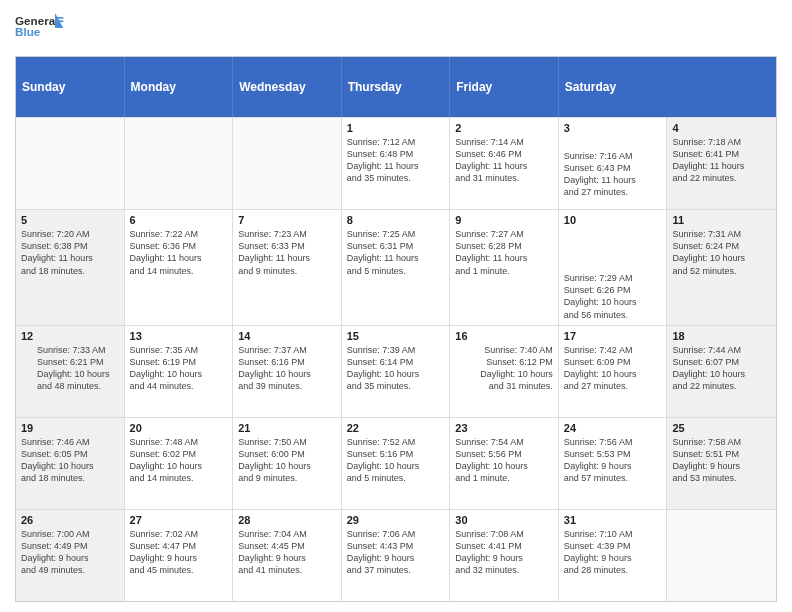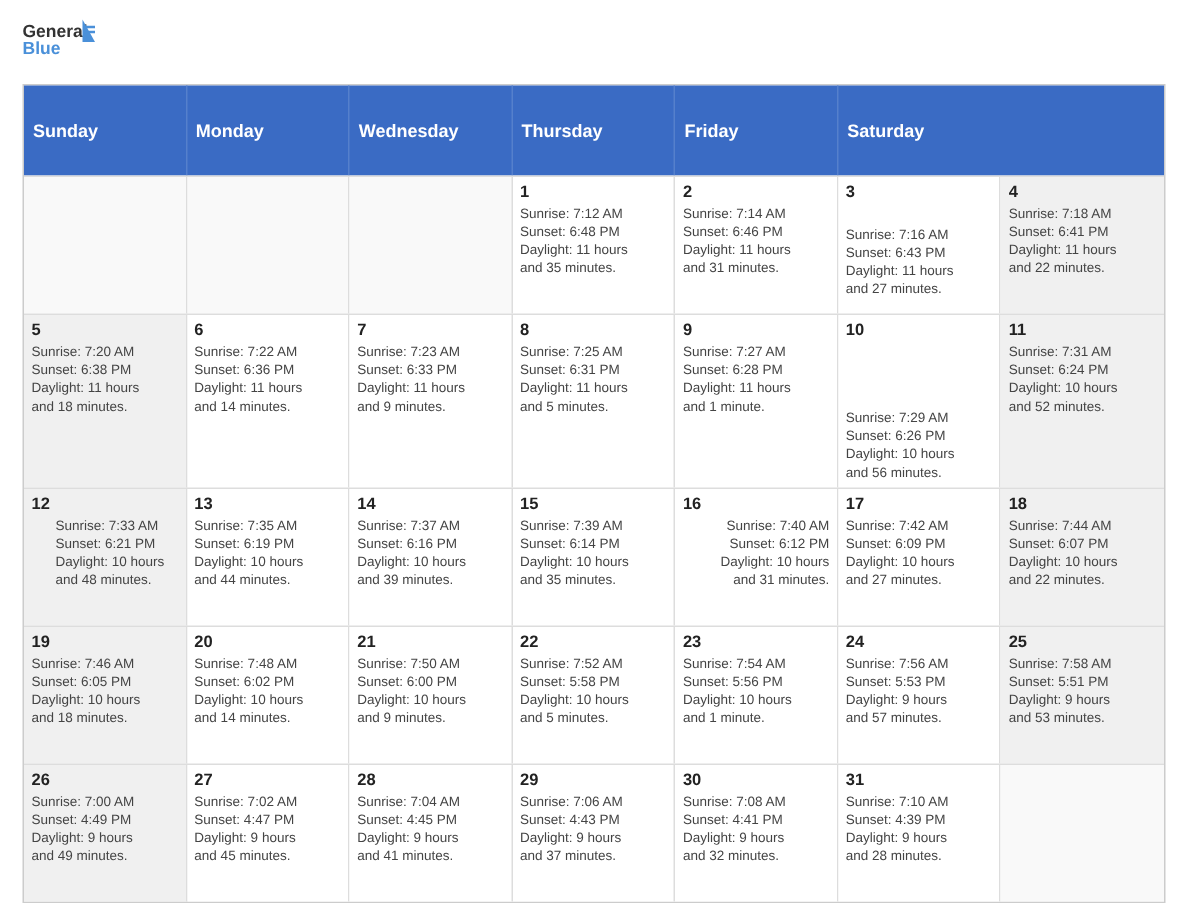--- a/index.html
+++ b/index.html
@@ -282,21 +282,21 @@
           <div class="cal-cell">
             <div class="day-number">21</div>
             <div class="day-info" style="white-space: pre-line;">Sunrise: 7:50 AM
 Sunset: 6:00 PM
 Daylight: 10 hours
 and 9 minutes.</div>
           </div>
           <div class="cal-cell">
             <div class="day-number">22</div>
             <div class="day-info" style="white-space: pre-line;">Sunrise: 7:52 AM
-Sunset: 5:58 PM
+Sunset: 5:16 PM
 Daylight: 10 hours
 and 5 minutes.</div>
           </div>
           <div class="cal-cell">
             <div class="day-number">23</div>
             <div class="day-info" style="white-space: pre-line;">Sunrise: 7:54 AM
 Sunset: 5:56 PM
 Daylight: 10 hours
 and 1 minute.</div>
           </div>

